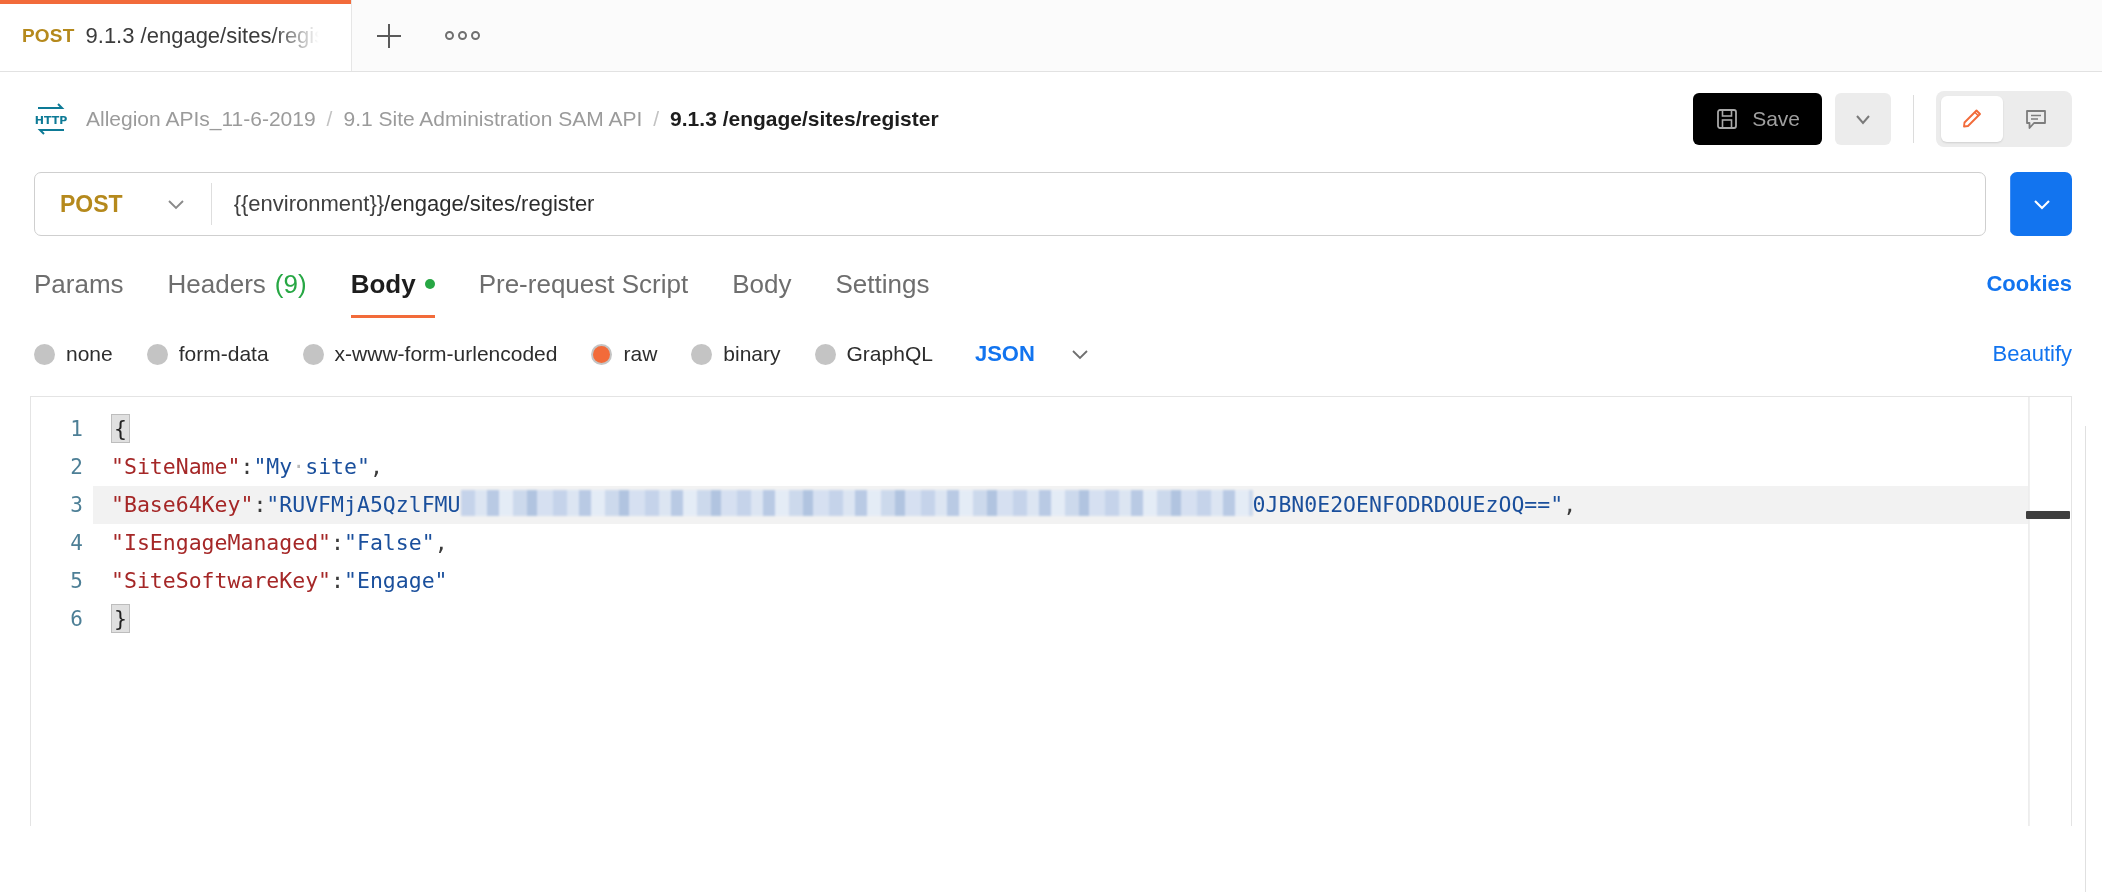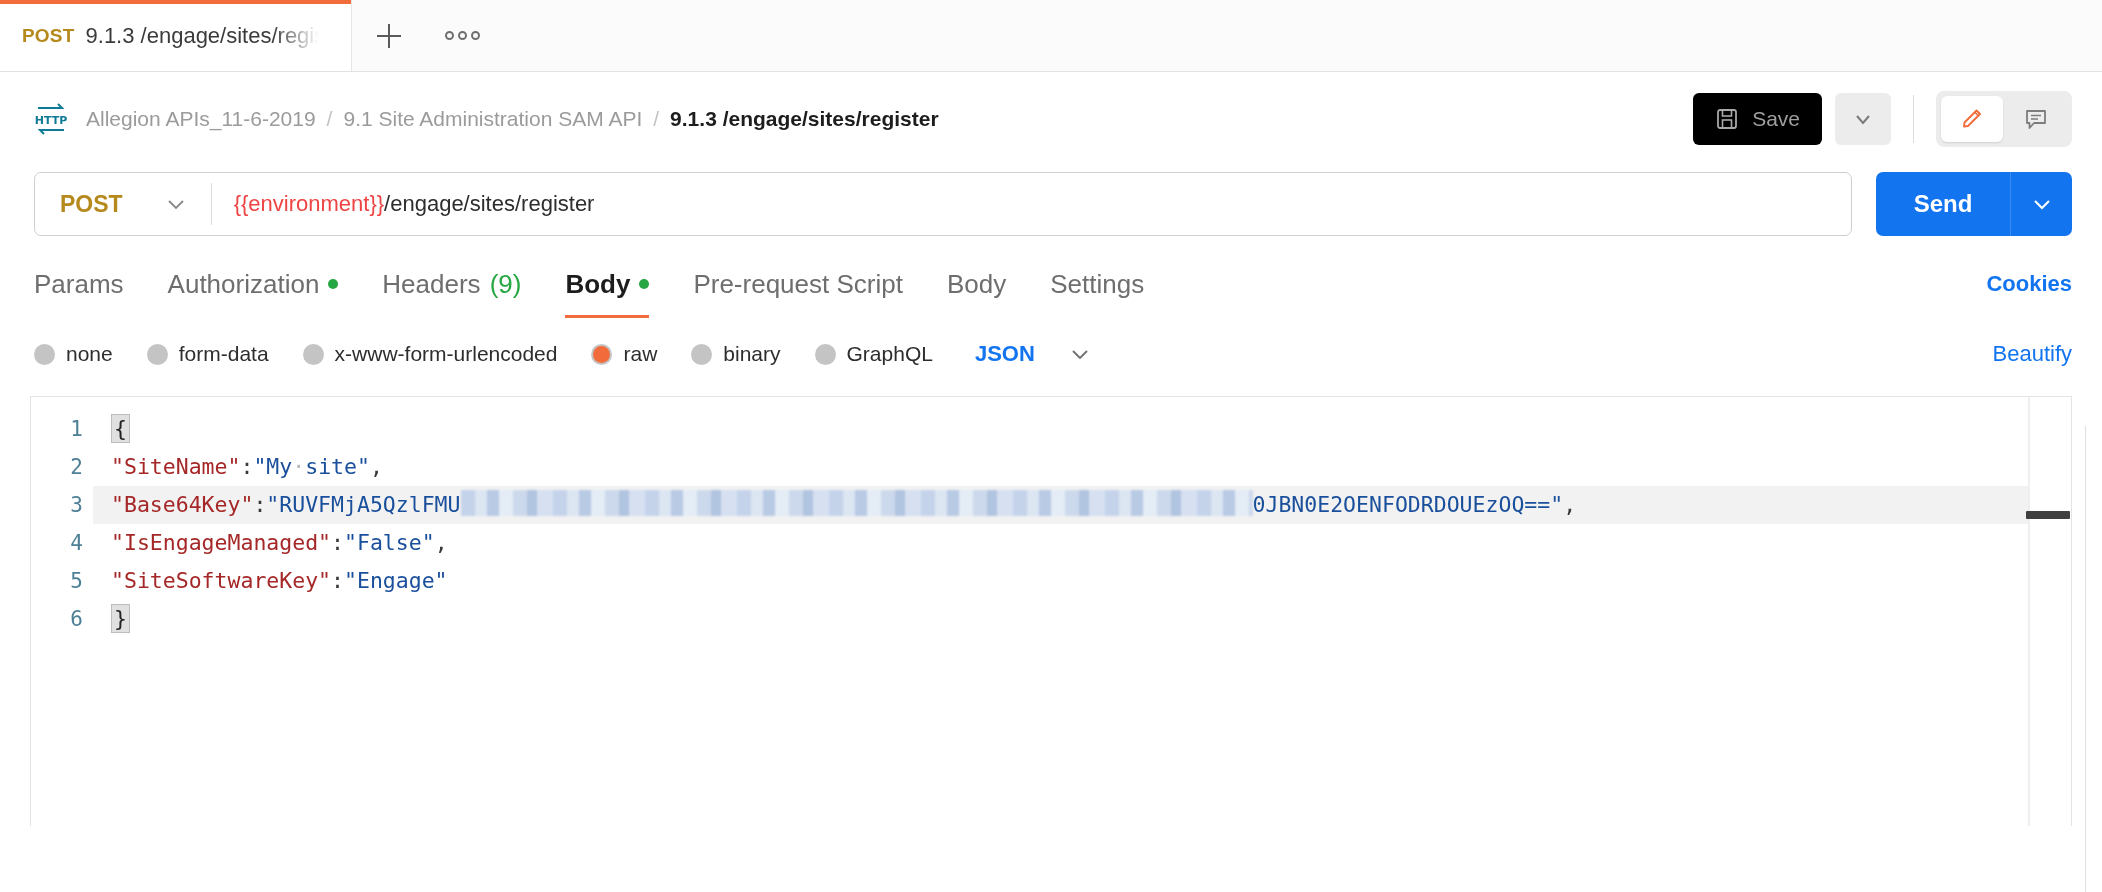--- a/index.html
+++ b/index.html
@@ -185,21 +185,21 @@
     width: 1px; height: 42px; background: #dedede;
   }
   .url-input {
     flex: 1;
     padding: 0 22px;
     font-size: 22px;
     white-space: nowrap;
     overflow: hidden;
     cursor: text;
   }
-  .var-token { color: #ef4444; }
+  .var-token { color: #404040; }
   .url-rest { color: #2d2d2d; }
   .send-group {
     display: flex;
     margin-left: 24px;
     border-radius: 7px;
     overflow: hidden;
   }
   .send-btn {
     background: #1274ef;
     color: #fff;
@@ -495,36 +495,31 @@
       <svg width="26" height="26" viewBox="0 0 26 26">
         <polyline points="6,10 13,17 20,10" fill="none" stroke="#8a8a8a" stroke-width="1.9"></polyline>
       </svg>
     </div>
     <div class="method-div"></div>
     <div class="url-input">
       <span class="var-token">{{environment}}</span><span class="url-rest">/engage/sites/register</span>
     </div>
   </div>
   <div class="send-group">
-    <div class="send-btn">Send</div>
     <div class="send-caret">
       <svg width="26" height="26" viewBox="0 0 26 26">
         <polyline points="6,10 13,17 20,10" fill="none" stroke="#ffffff" stroke-width="2.1"></polyline>
       </svg>
     </div>
   </div>
 </div>
 
 <div class="reqtabs">
   <div class="rtab">
     <span>Params</span>
-  </div>
-  <div class="rtab">
-    <span>Authorization</span>
-    <span class="green-dot"></span>
   </div>
   <div class="rtab">
     <span>Headers</span>
     <span class="count-green">(9)</span>
   </div>
   <div class="rtab active">
     <span>Body</span>
     <span class="green-dot"></span>
   </div>
   <div class="rtab">

